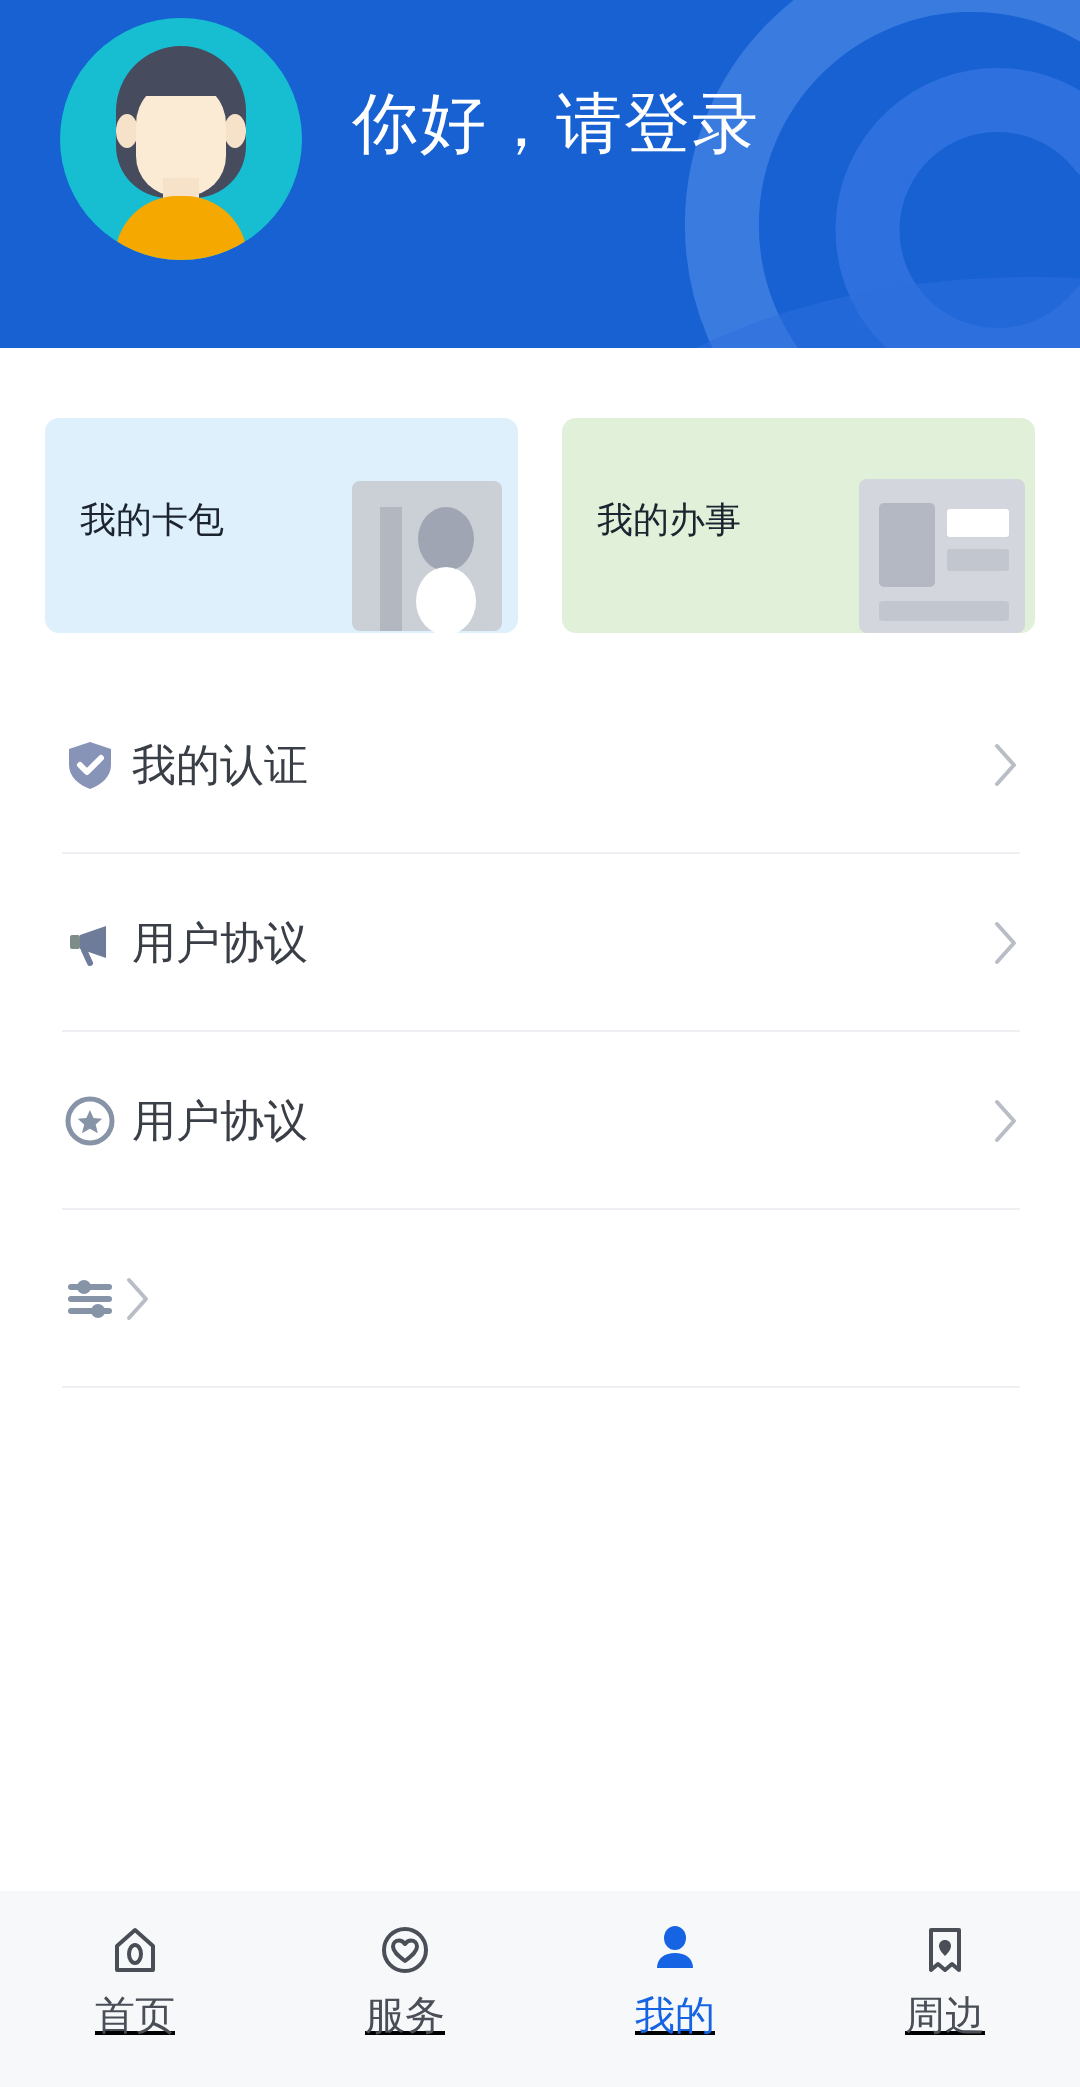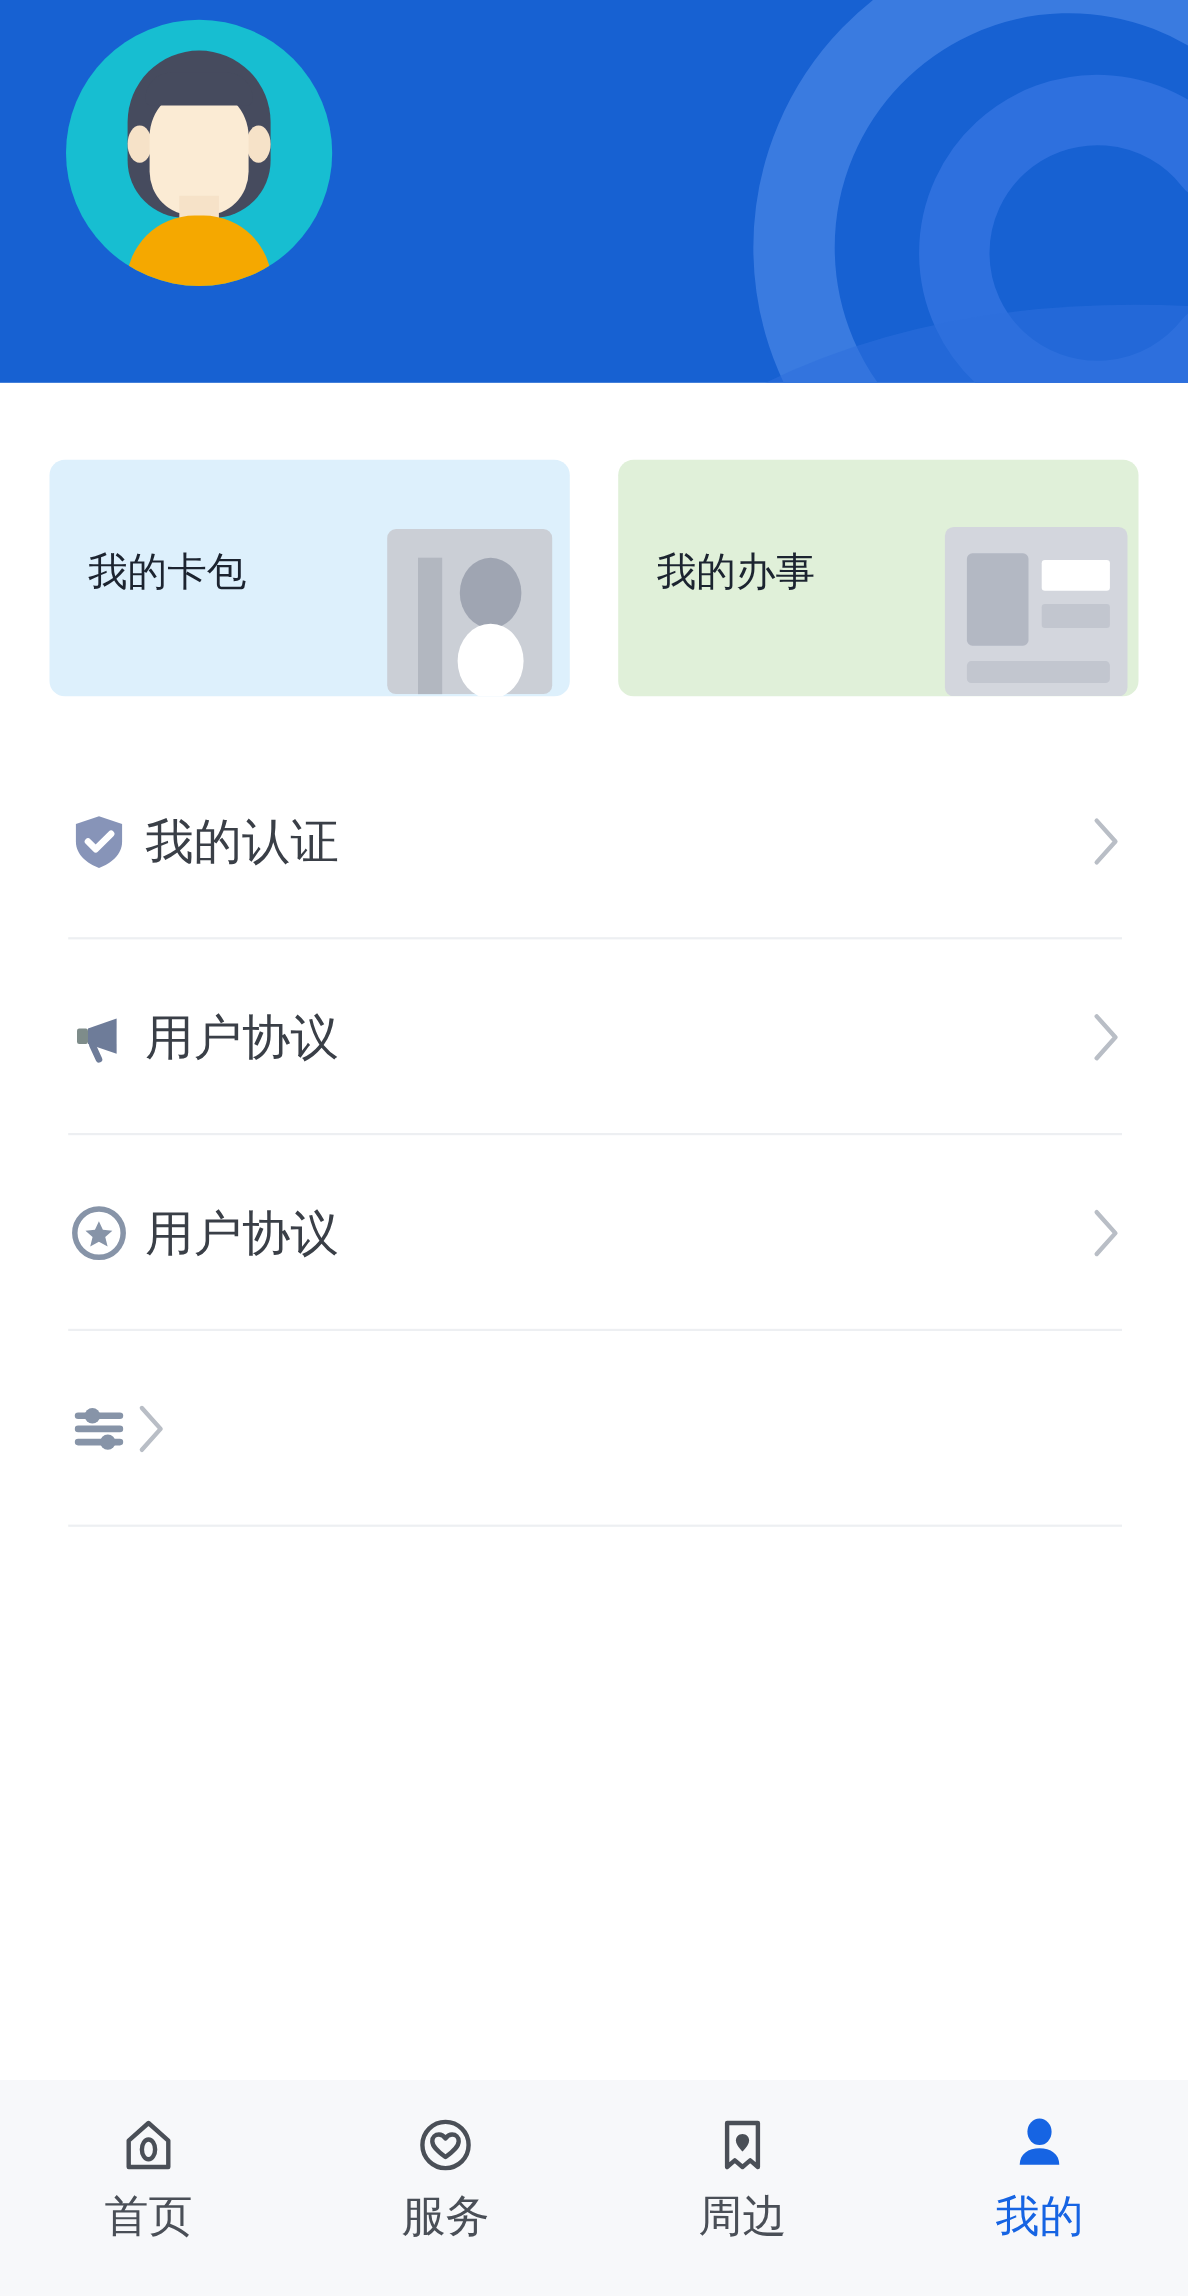--- a/index.html
+++ b/index.html
@@ -207,20 +207,21 @@
     align-items: flex-start;
     padding-top: 28px;
     box-sizing: border-box;
   }
   .tab {
     flex: 1 1 0;
     display: flex;
     flex-direction: column;
     align-items: center;
     gap: 14px;
+    text-decoration: underline;
   }
   .tab-icon {
     width: 62px;
     height: 62px;
     display: flex;
     align-items: center;
     justify-content: center;
   }
   .tab-label {
     font-size: 40px;
@@ -249,20 +250,21 @@
       <div class="av-hair"></div>
       <div class="av-ear-l"></div>
       <div class="av-ear-r"></div>
       <div class="av-face"></div>
       <div class="av-bang"></div>
       <div class="av-neck"></div>
       <div class="av-body"></div>
     </div>
   </div>
 
+  <div class="greeting">你好，请登录</div>
 </div>
 
 <div class="card-row">
 
   <div class="qcard blue">
     <div class="qcard-label">我的卡包</div>
     <svg class="qcard-art" width="190" height="160" viewBox="0 0 190 160" xmlns="http://www.w3.org/2000/svg" aria-hidden="true">
       <rect x="24" y="8" width="150" height="150" rx="8" fill="#CBCFD6"></rect>
       <rect x="52" y="34" width="22" height="124" fill="#B2B7C0"></rect>
       <ellipse cx="118" cy="66" rx="28" ry="32" fill="#9FA5B2"></ellipse>
@@ -364,33 +366,33 @@
     <span class="tab-icon">
       <svg width="56" height="56" viewBox="0 0 56 56" xmlns="http://www.w3.org/2000/svg" aria-hidden="true">
         <circle cx="28" cy="28" r="21" fill="none" stroke="#4A4F57" stroke-width="4"></circle>
         <path d="M28 39 C20 33 16 29 16 24.5 C16 21 18.7 18.5 22 18.5 C24.2 18.5 26.5 19.8 28 22
                  C29.5 19.8 31.8 18.5 34 18.5 C37.3 18.5 40 21 40 24.5 C40 29 36 33 28 39 Z" fill="none" stroke="#4A4F57" stroke-width="4" stroke-linejoin="round"></path>
       </svg>
     </span>
     <span class="tab-label">服务</span>
   </div>
 
+  <div class="tab active">
+    <span class="tab-icon">
+      <svg width="56" height="56" viewBox="0 0 56 56" xmlns="http://www.w3.org/2000/svg" aria-hidden="true">
+        <ellipse cx="28" cy="16" rx="11" ry="12" fill="#1664E3"></ellipse>
+        <path d="M10 46 C10 36 18 31 28 31 C38 31 46 36 46 46 Z" fill="#1664E3"></path>
+      </svg>
+    </span>
+    <span class="tab-label">我的</span>
+  </div>
+
   <div class="tab">
     <span class="tab-icon">
       <svg width="56" height="56" viewBox="0 0 56 56" xmlns="http://www.w3.org/2000/svg" aria-hidden="true">
         <path d="M14 8 L42 8 L42 48 L35 42 L28 48 L21 42 L14 48 Z" fill="none" stroke="#4A4F57" stroke-width="4" stroke-linejoin="round"></path>
         <path d="M28 18 C31.5 18 34 20.6 34 24 C34 28.5 28 34 28 34 C28 34 22 28.5 22 24
                  C22 20.6 24.5 18 28 18 Z" fill="#4A4F57"></path>
       </svg>
     </span>
     <span class="tab-label">周边</span>
   </div>
-
-  <div class="tab active">
-    <span class="tab-icon">
-      <svg width="56" height="56" viewBox="0 0 56 56" xmlns="http://www.w3.org/2000/svg" aria-hidden="true">
-        <ellipse cx="28" cy="16" rx="11" ry="12" fill="#1664E3"></ellipse>
-        <path d="M10 46 C10 36 18 31 28 31 C38 31 46 36 46 46 Z" fill="#1664E3"></path>
-      </svg>
-    </span>
-    <span class="tab-label">我的</span>
-  </div>
 </div>
 
 </body></html>

